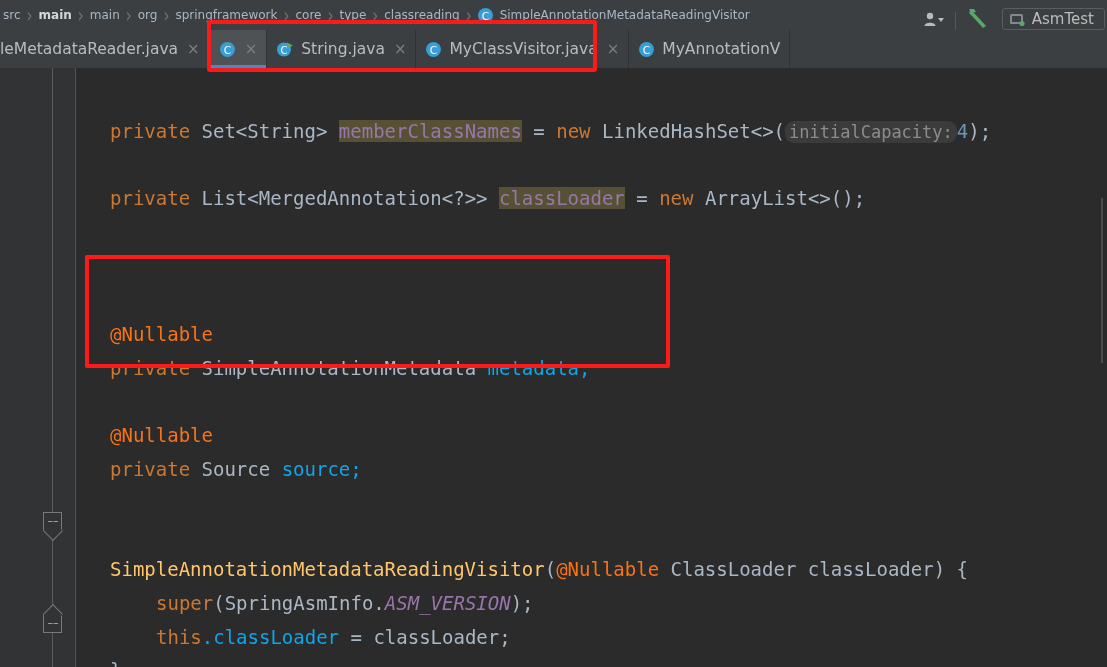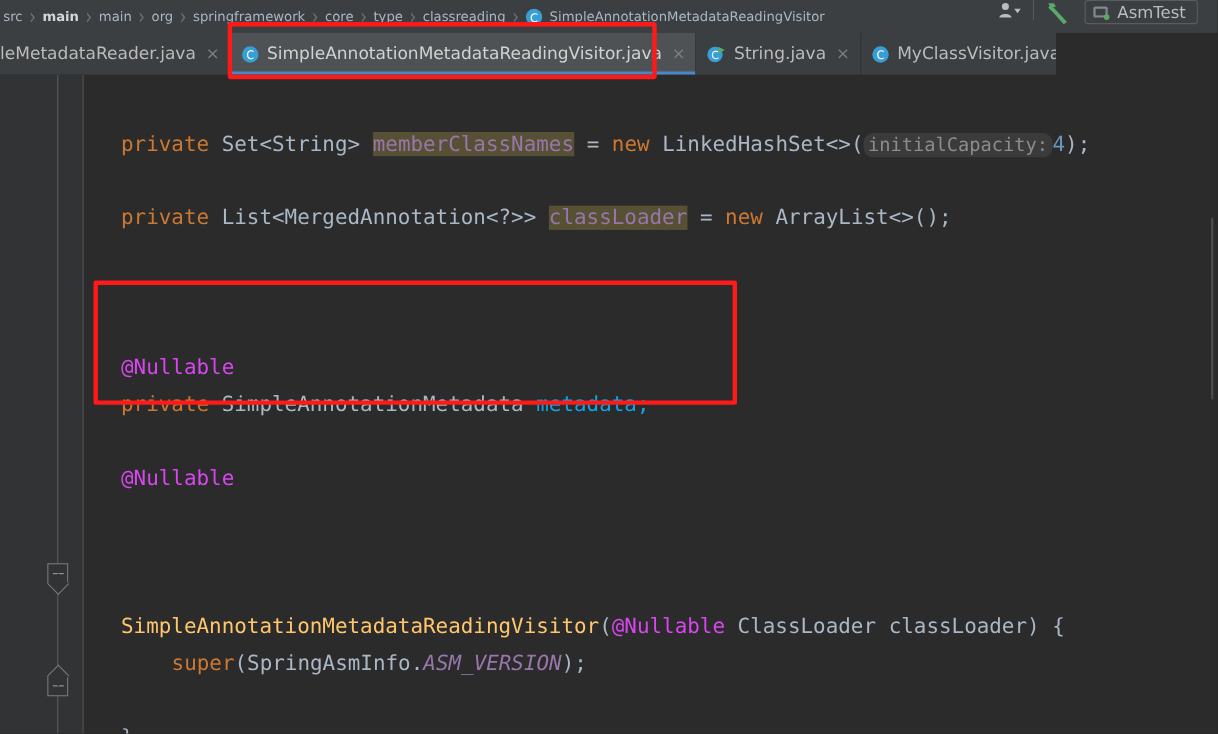--- a/index.html
+++ b/index.html
@@ -41,24 +41,24 @@
     transform: scaleY(1.35);
     display: inline-block;
   }
   .crumb-class-wrap {
     display: flex;
     align-items: center;
     gap: 5px;
   }
   .topbar-right {
     position: absolute;
-    right: 16px; top: 0;
+    right: 0; top: 0;
     height: 30px;
     display: flex;
-    align-items: flex-start;
+    align-items: flex-end;
     gap: 10px;
     padding-right: 2px;
   }
   .tb-sep {
     width: 1px; height: 18px;
     background: #55595b;
   }
   .run-config {
     display: flex;
     align-items: center;
@@ -72,21 +72,21 @@
   .run-config-label {
     font-size: 15px;
     color: #bbbbbb;
     white-space: nowrap;
   }
 
   
   #tab-bar {
     position: absolute;
     top: 30px; left: 0;
-    width: 960px;
+    width: 1107px;
     height: 38px;
     background: #3c3f41;
     display: flex;
     align-items: stretch;
     overflow: hidden;
   }
   .tab {
     display: flex;
     align-items: center;
     gap: 7px;
@@ -190,21 +190,21 @@
   .ln {
     position: absolute;
     left: 110px;
     height: 33.5px;
     white-space: pre;
   }
   .kw      { color: #cc7832; }
   .type    { color: #a9b7c6; }
   .field   { color: #0ea5e9; }
   .fieldhl { color: #9876aa; background: #565135; }
-  .anno    { color: #d946ef; }
+  .anno    { color: #f97316; }
   .ctor    { color: #ffc66d; }
   .stat    { color: #9876aa; font-style: italic; }
   .punct   { color: #a9b7c6; }
   .hint {
     color: #8c8c8c;
     background: #3b3b3b;
     border-radius: 9px;
     padding: 1px 4px;
     font-size: 17px;
   }
@@ -305,21 +305,20 @@
   <div class="tab" style="margin-left:-38px; padding-left:38px;">
     <span class="tab-label">leMetadataReader.java</span>
     <span class="tab-close">×</span>
   </div>
 
   <div class="tab active">
     <svg width="17" height="17" viewBox="0 0 16 16">
       <circle cx="8" cy="8" r="7" fill="#389fd6"></circle>
       <text x="8" y="12" font-size="10" font-family="DejaVu Sans, sans-serif" fill="#ffffff" text-anchor="middle">C</text>
     </svg>
-    <span class="tab-label">SimpleAnnotationMetadataReadingVisitor.java</span>
     <span class="tab-close">×</span>
   </div>
 
   <div class="tab">
     <svg width="18" height="17" viewBox="0 0 18 16">
       <circle cx="8" cy="8" r="7" fill="#389fd6"></circle>
       <text x="8" y="12" font-size="10" font-family="DejaVu Sans, sans-serif" fill="#ffffff" text-anchor="middle">C</text>
       <path d="M11 1 L17 4 L11 7 Z" fill="#59a869"></path>
     </svg>
     <span class="tab-label">String.java</span>
@@ -373,28 +372,30 @@
     
     <div class="ln" style="top:202px;"><span class="anno">@Nullable</span></div>
 
     
     <div class="ln" style="top:236px;"><span class="kw">private</span> <span class="type">SimpleAnnotationMetadata</span> <span class="field">metadata;</span></div>
 
     
     <div class="ln" style="top:303px;"><span class="anno">@Nullable</span></div>
 
     
+    <div class="ln" style="top:337px;"><span class="kw">private</span> <span class="type">Source</span> <span class="field">source;</span></div>
 
     
     <div class="ln" style="top:437px;"><span class="ctor">SimpleAnnotationMetadataReadingVisitor</span><span class="punct">(</span><span class="anno">@Nullable</span> <span class="type">ClassLoader</span> <span class="type">classLoader</span><span class="punct">) {</span></div>
 
     
     <div class="ln" style="top:471px; left:156px;text-align:center;"><span class="kw">super</span><span class="punct">(</span><span class="type">SpringAsmInfo.</span><span class="stat">ASM_VERSION</span><span class="punct">);</span></div>
 
     
+    <div class="ln" style="top:505px; left:156px;"><span class="kw">this</span><span class="field">.classLoader</span> <span class="punct">=</span> <span class="type">classLoader;</span></div>
 
     
     <div class="ln" style="top:538px;"><span class="punct">}</span></div>
 
   </div>
 
 </div>
 
 <div class="redbox" id="redbox-tab"></div>
 <div class="redbox" id="redbox-field"></div>

